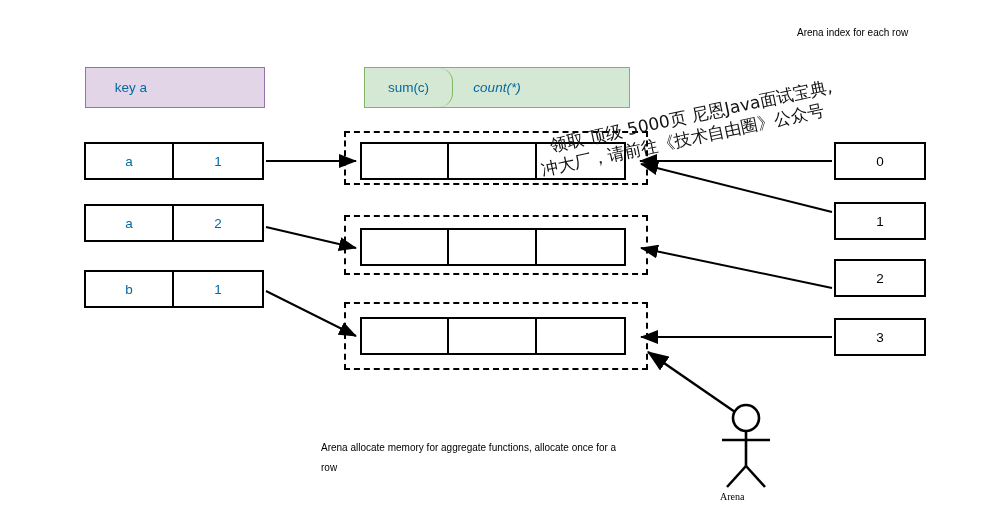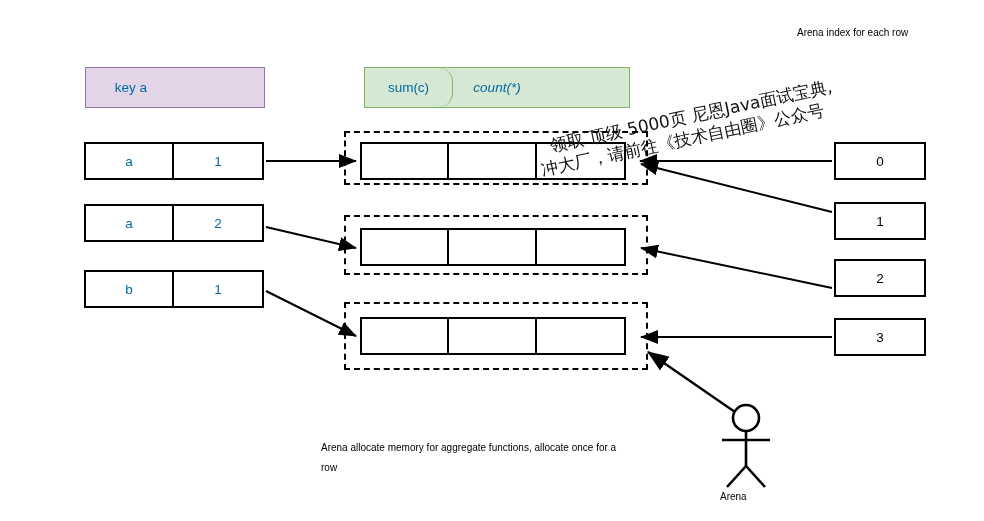--- a/index.html
+++ b/index.html
@@ -145,21 +145,21 @@
 
   
   .caption {
     position: absolute;
     font-size: 10px;
     color: #000000;
     white-space: nowrap;
   }
   .cap-arena-index { left: 797px; top: 27px; }
   .cap-arena-note  { left: 321px; top: 438px; line-height: 20px; white-space: normal; width: 300px; }
-  .cap-actor       { left: 720px; top: 491px; }
+  .cap-actor       { left: 720px; top: 491px; font-family: Liberation Serif, serif; }
 
   
   .watermark {
     position: absolute;
     color: #111111;
     font-size: 17px;
     font-family: "DejaVu Sans", sans-serif;
     white-space: nowrap;
     transform-origin: 0 0;
     pointer-events: none;

